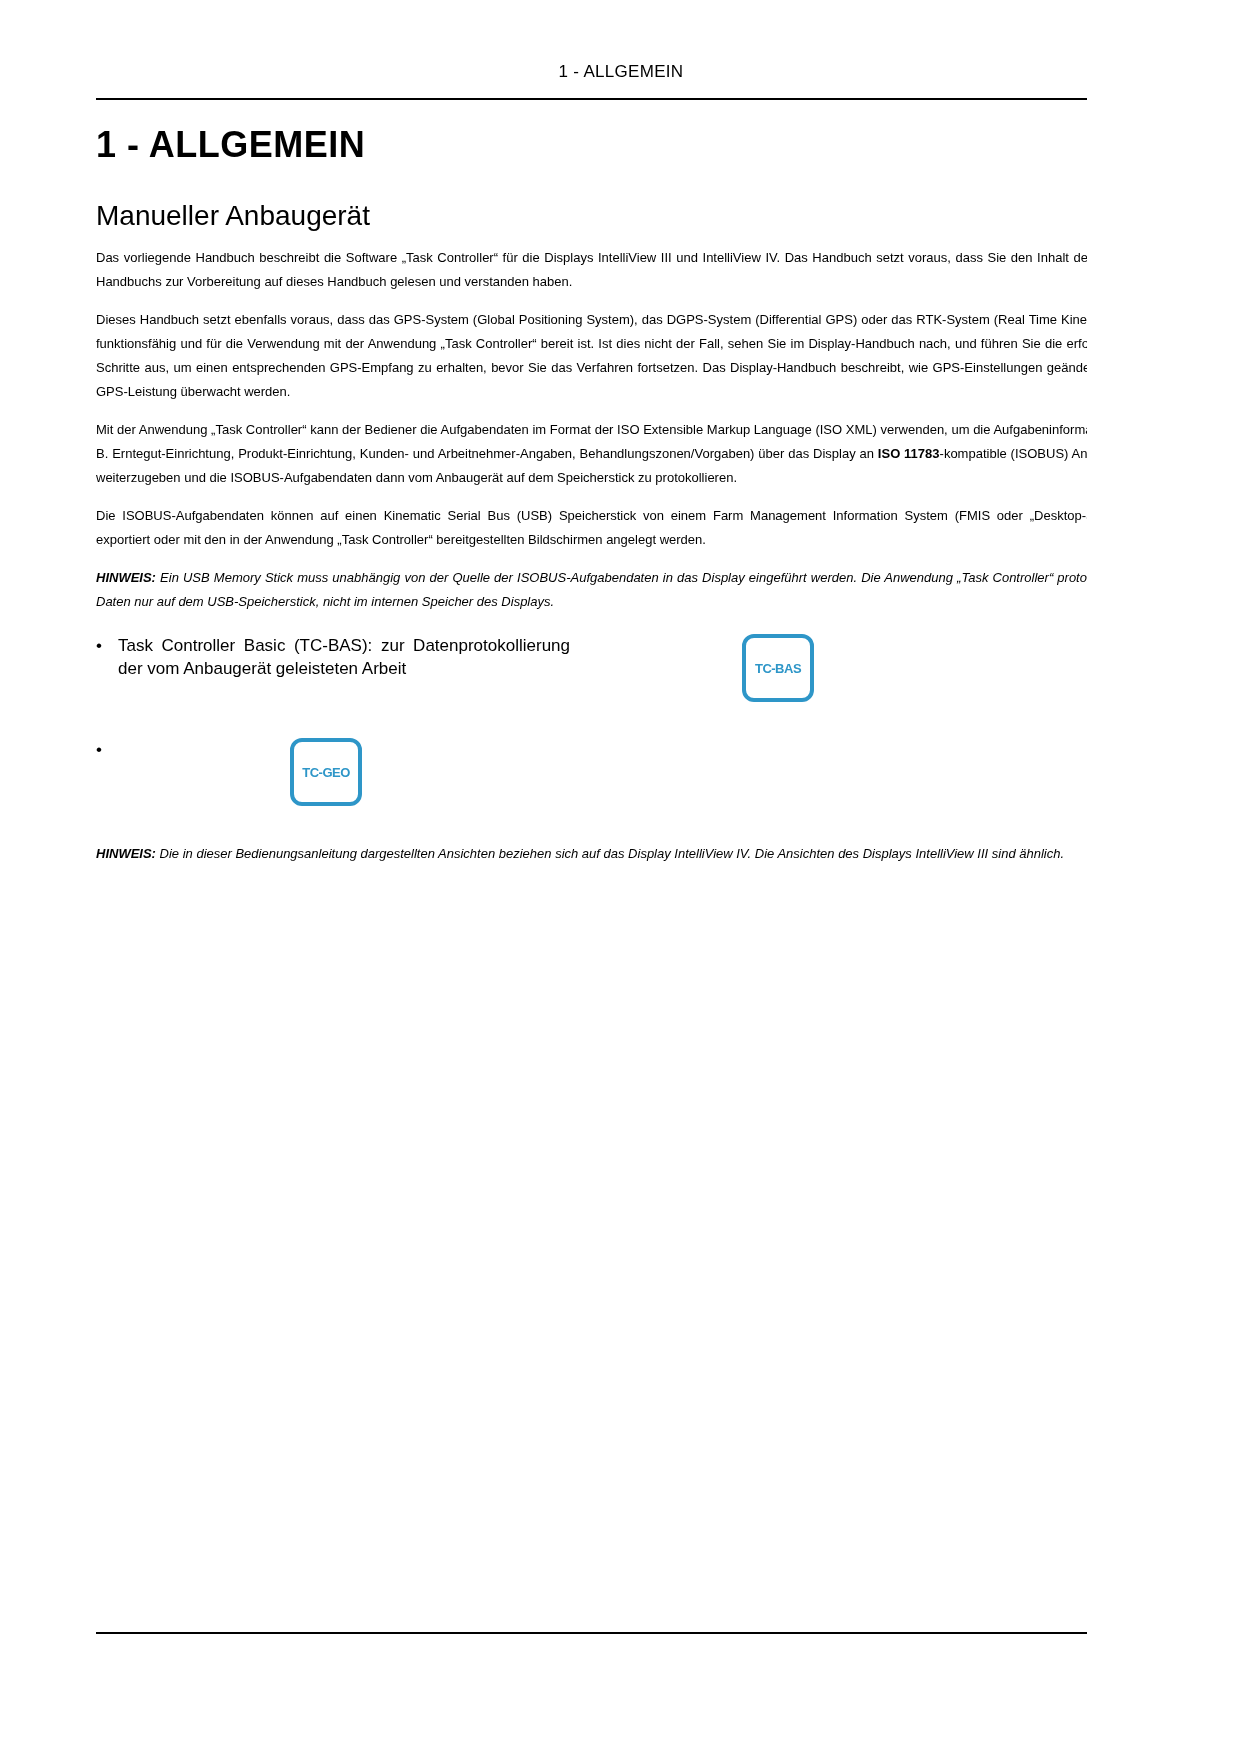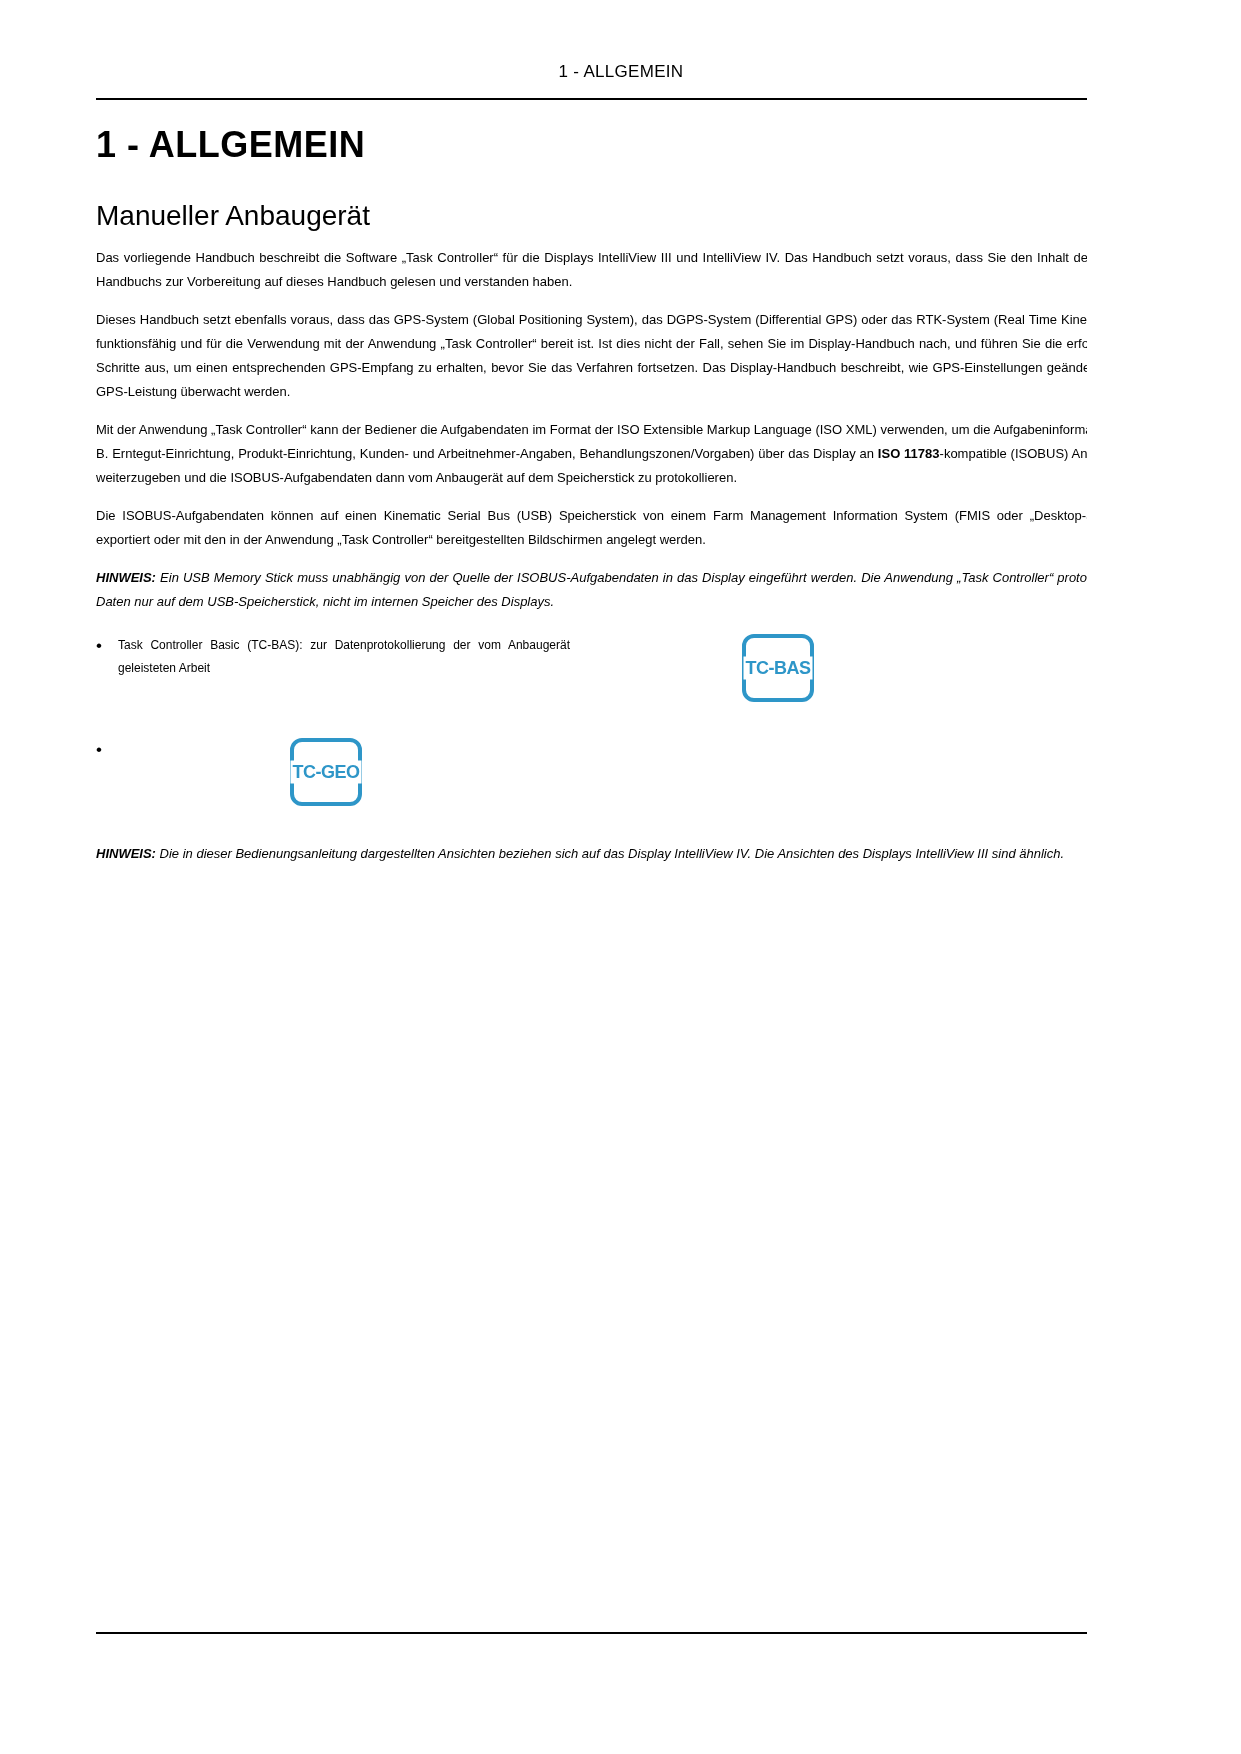--- a/index.html
+++ b/index.html
@@ -41,21 +41,21 @@
   }
   .note { font-style: italic; }
   .note-label { font-weight: bold; font-style: italic; margin-top: 19px; }
 
   
   ul.bullets { list-style: none; margin: 20px 0 8px 0; padding: 0; }
   li.bullet-row { display: flex; align-items: flex-start; margin: 14px 0 26px 0; min-height: 78px; }
   .bullet-dot { width: 22px; font-size: 17px; line-height: 23px; flex-shrink: 0; }
   .bullet-text {
     width: 452px;
-    font-size: 12px;
+    font-size: 17px;
     line-height: 23px;
     text-align: justify;
     hyphens: auto;
   }
   .badge {
     position: relative;
     margin-left: 172px;
     width: 72px;
     height: 68px;
     border: 4px solid var(--badge-blue);
@@ -64,21 +64,21 @@
     background: #fff;
   }
   .badge-label {
     position: absolute;
     top: 50%;
     left: 50%;
     transform: translate(-50%, -50%);
     background: #fff;
     color: var(--badge-blue);
     font-weight: bold;
-    font-size: 18px;
+    font-size: 13px;
     letter-spacing: -0.5px;
     padding: 1px 2px;
     white-space: nowrap;
   }
 
   
   .page-footer { position: absolute; left: 96px; top: 1632px; width: 1050px; }
   .footer-rule { height: 2px; background: #000; }
   .page-number { text-align: right; font-size: 17px; margin-top: 12px; }
 </style>

